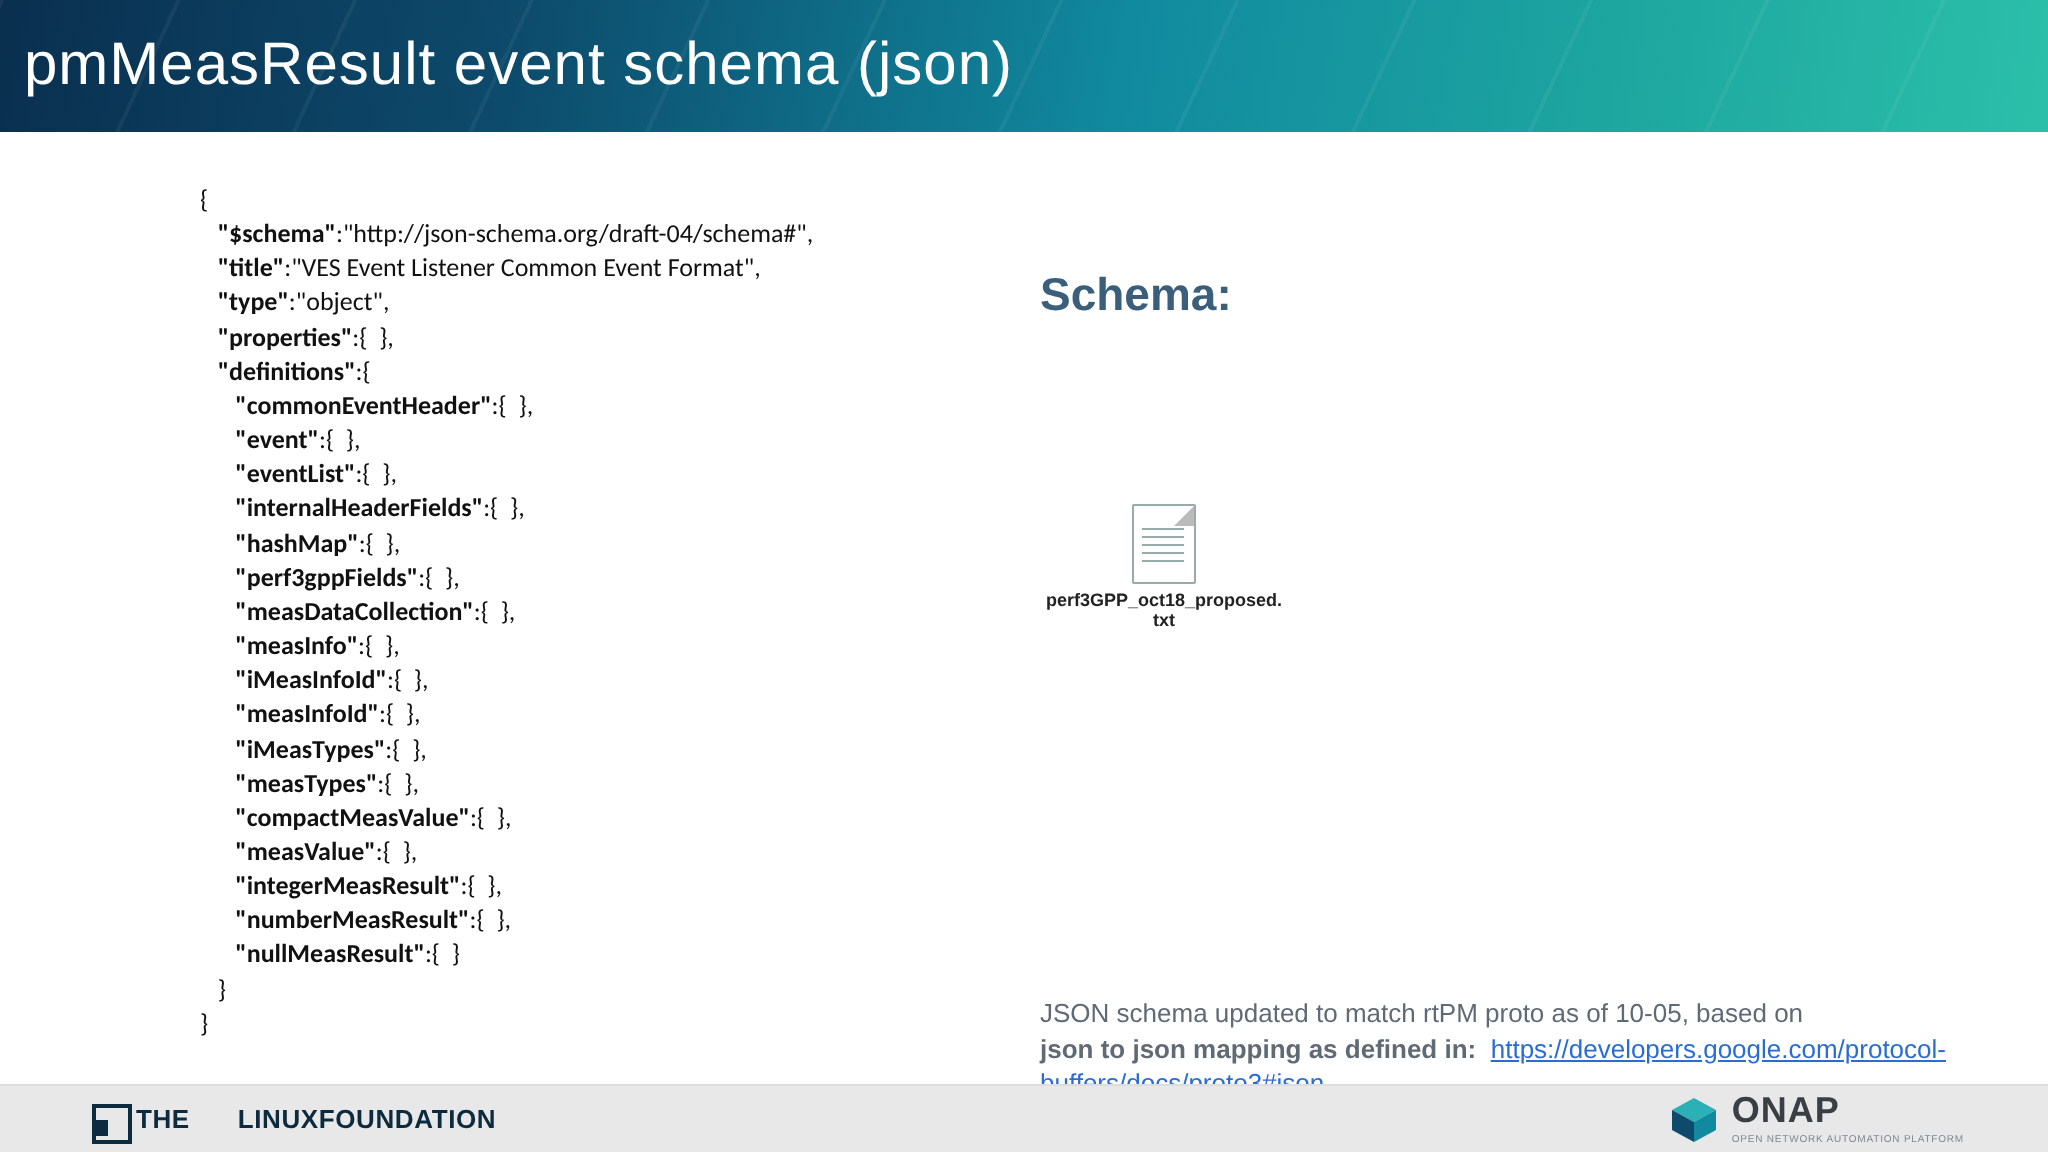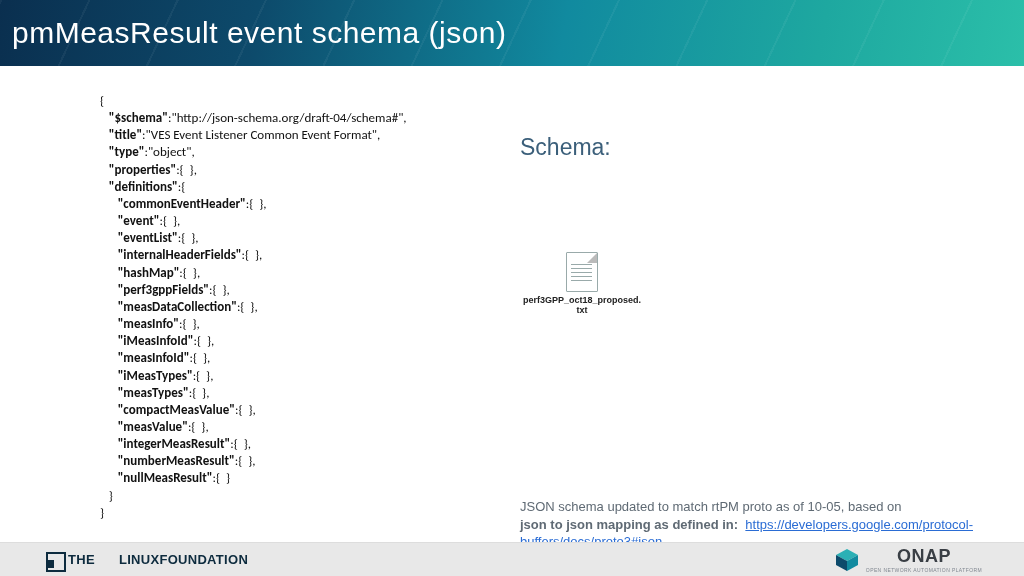--- a/index.html
+++ b/index.html
@@ -20,21 +20,21 @@
   .banner h1 { color:#fff; font-weight:400; font-size:30px; letter-spacing:.5px; }
   .content { position:absolute; top:66px; left:0; right:0; bottom:34px; }
   .code {
     position:absolute; left:100px; top:26px; width:400px;
     font-family:Calibri, Arial, sans-serif; font-size:13px; line-height:1.32; color:#111;
     white-space:pre;
   }
   .code b{font-weight:700;}
   .schema-heading{
     position:absolute; left:520px; top:68px;
-    color:#3b5f7a; font-weight:400; font-size:23px;
+    color:#3b5f7a; font-weight:700; font-size:23px;
   }
   .file-box{
     position:absolute; left:522px; top:186px; width:120px; text-align:center;
   }
   .file-icon{
     width:32px;height:40px;margin:0 auto 4px;
     border:1px solid #9aa; background:#fff; position:relative; border-radius:1px;
   }
   .file-icon::before{
     content:"";position:absolute;top:0;right:0;width:10px;height:10px;
@@ -63,21 +63,21 @@
   }
   .lf-logo{display:flex;align-items:center;gap:6px;}
   .lf-mark{
     width:16px;height:16px;position:relative;display:inline-block;
   }
   .lf-mark::before{content:"";position:absolute;left:0;top:0;width:16px;height:16px;border:2px solid #0d2b3e;}
   .lf-mark::after{content:"";position:absolute;left:0;bottom:0;width:8px;height:8px;background:#0d2b3e;}
   .lf-text{font-size:13px;color:#0d2b3e;letter-spacing:.3px;}
   .lf-text .thin{font-weight:700;}
   .lf-text .bold{font-weight:700;padding-left:24px;}
-  .onap-logo{display:flex;align-items:center;gap:6px;text-align:center;}
+  .onap-logo{display:flex;align-items:center;gap:6px;}
   .onap-cube{width:26px;height:26px;position:relative;}
   .onap-cube svg{display:block;}
   .onap-txt{font-size:18px;font-weight:800;color:#3a3f45;letter-spacing:.5px;line-height:1;}
   .onap-sub{font-size:5px;color:#808790;letter-spacing:.4px;display:block;margin-top:1px;}
 </style>
 </head>
 <body>
 
 <div class="banner">
   <h1>pmMeasResult event schema (json)</h1>

